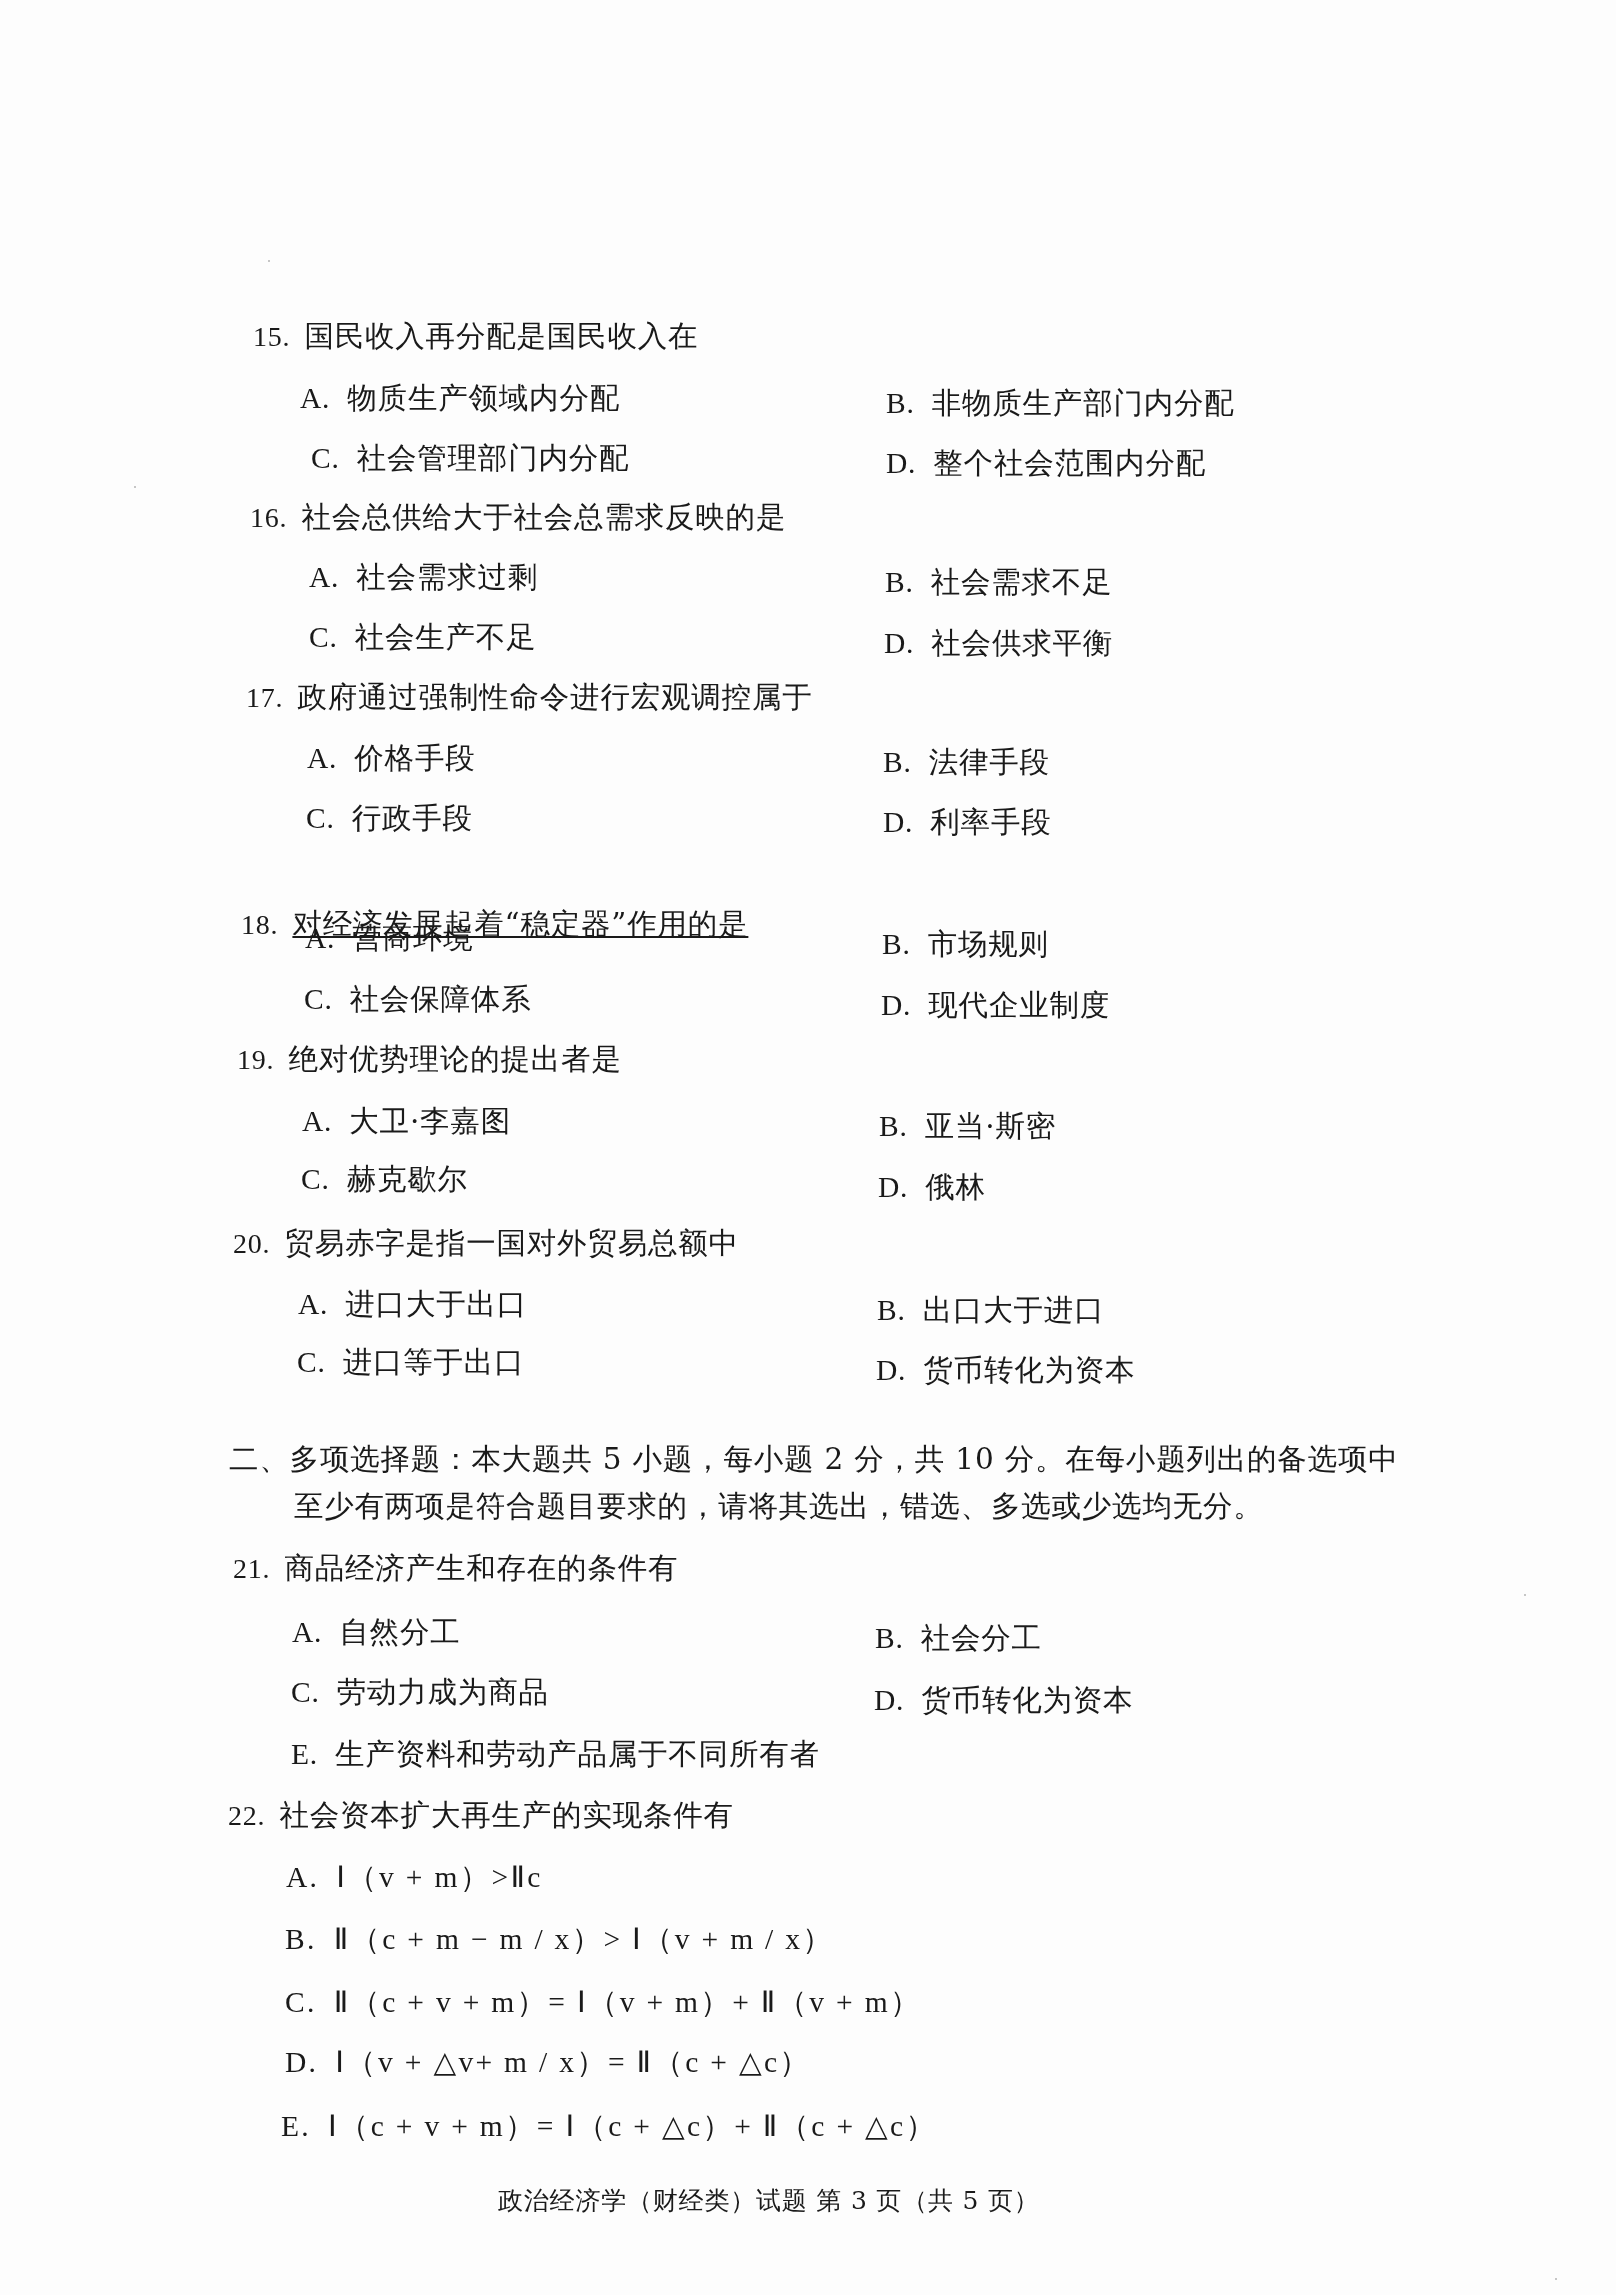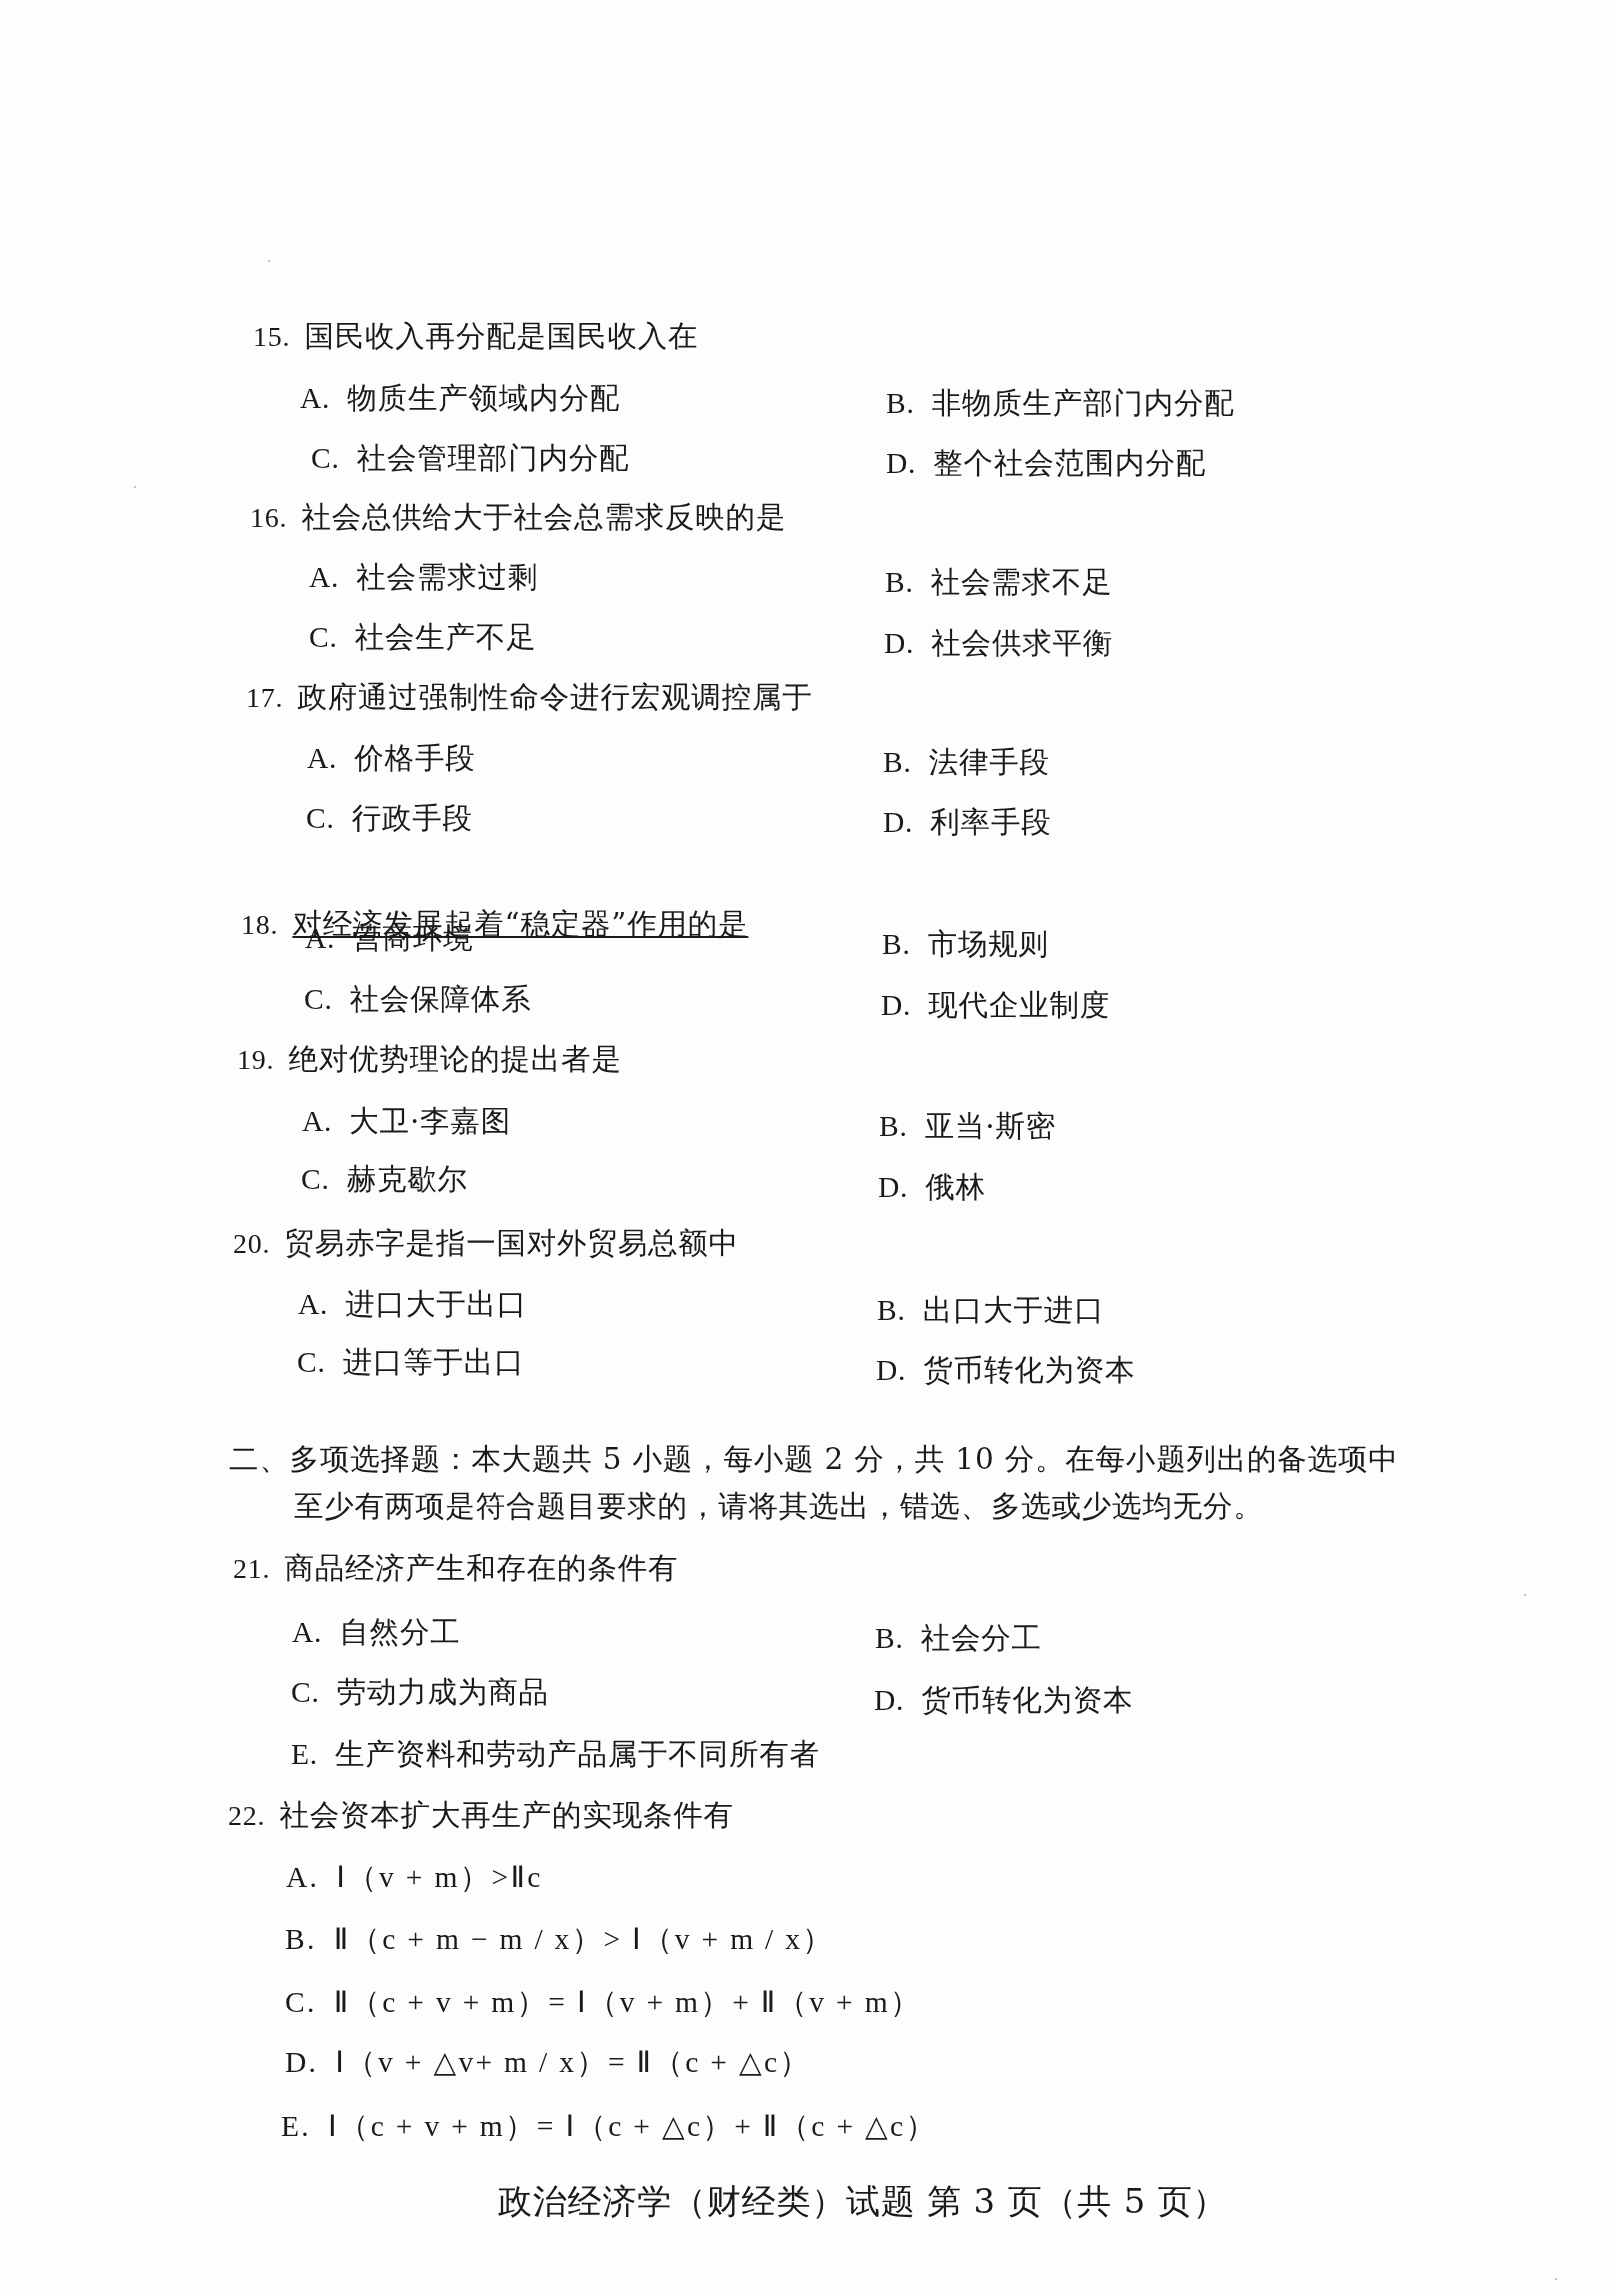--- a/index.html
+++ b/index.html
@@ -5,21 +5,21 @@
   html, body { margin:0; padding:0; }
   body {
     width:1616px; height:2295px; background:#fdfdfd; position:relative; overflow:hidden;
     font-family: "DejaVu Serif", "Liberation Serif", serif; color:#1a1a1a;
   }
   .ln { position:absolute; font-size:29.5px; line-height:34px; white-space:nowrap; letter-spacing:0.8px; }
   .num { display:inline-block; font-family:"Liberation Serif", serif; font-size:28px; margin-right:14px; }
   .lab { display:inline-block; font-family:"Liberation Serif", serif; font-size:29.5px; margin-right:17px; }
   .hd { letter-spacing:0.8px; }
   .formula { font-family:"Liberation Serif", serif; font-size:29.5px; letter-spacing:2.3px; }
-  .footer { font-size:34px; }
+  .footer { font-size:25px; }
   .speck { position:absolute; width:1.6px; height:1.6px; background:#bbb; border-radius:0.8px; }
 </style>
 </head>
 <body>
 
 <div class="ln" style="left:253px;top:319px;">
   <span class="num">15.</span><span>国民收入再分配是国民收入在</span>
 </div>
 <div class="ln" style="left:300px;top:381px;">
   <span class="lab">A.</span><span>物质生产领域内分配</span>

